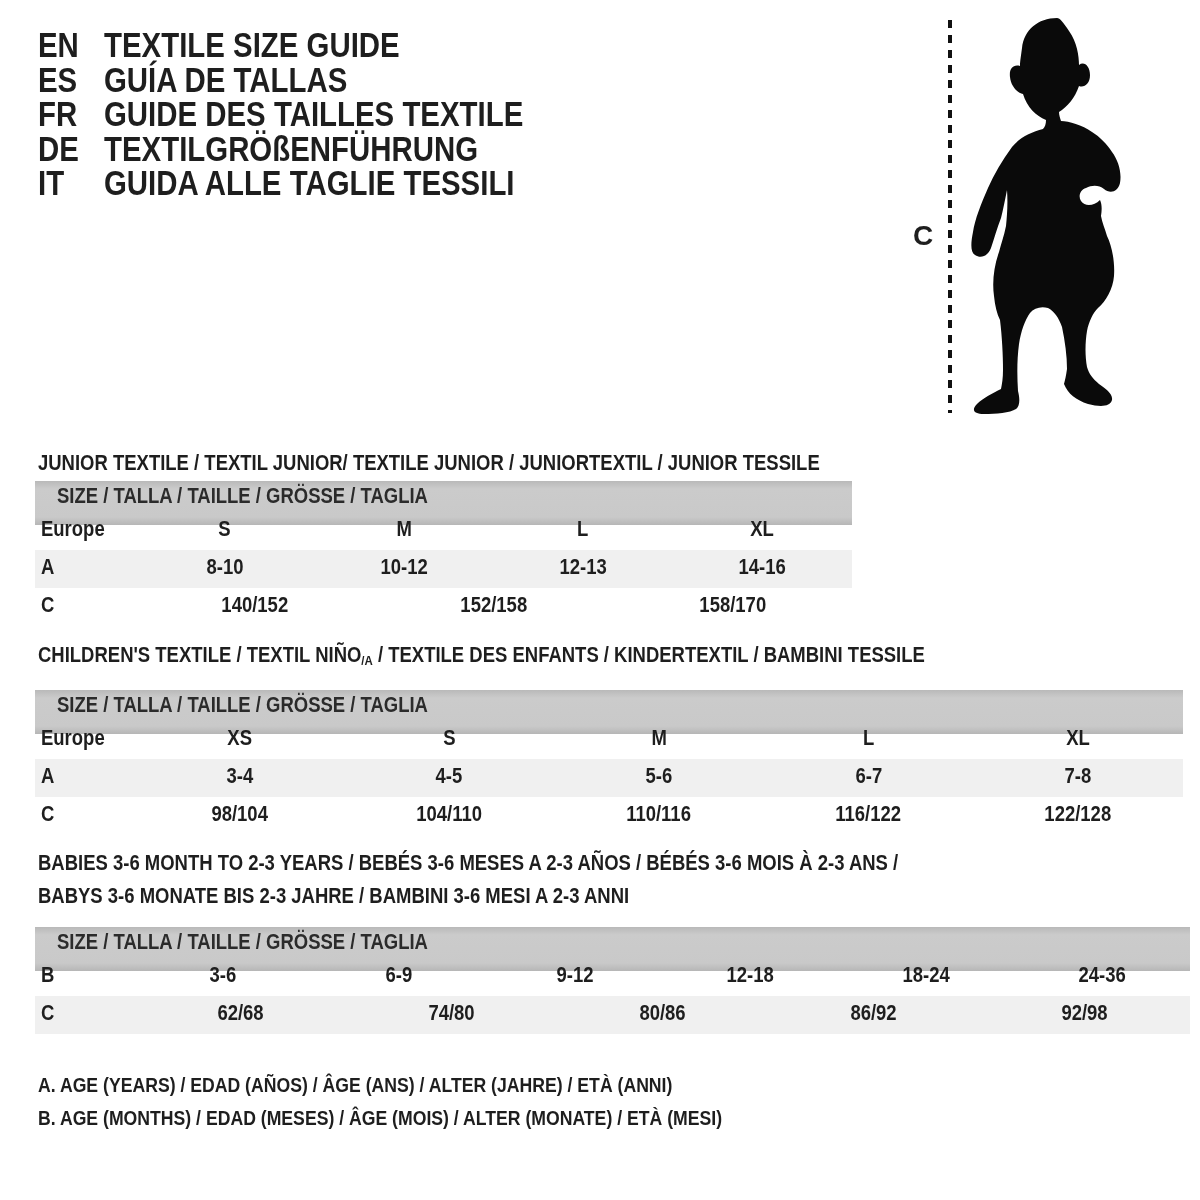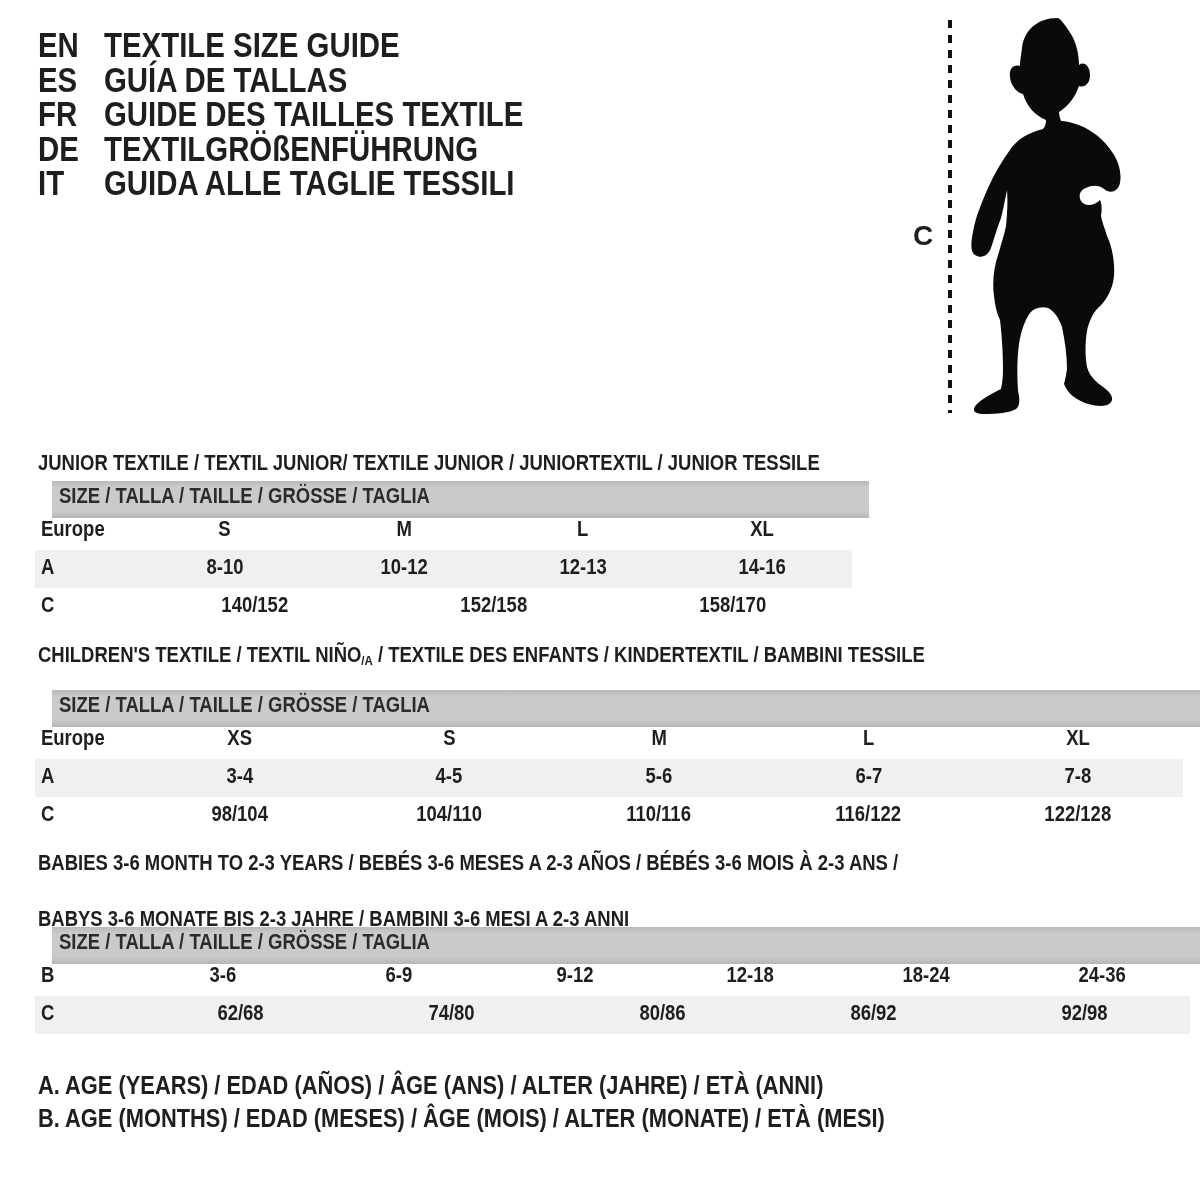--- a/index.html
+++ b/index.html
@@ -20,32 +20,32 @@
   
   .figure-wrap{position:absolute;left:936px;top:14px;width:250px;height:402px;}
   .measure-label{position:absolute;left:903px;top:220px;width:40px;text-align:center;font-size:28px;}
 
   
   .sec-title{position:absolute;left:38px;font-size:22px;line-height:26px;}
   .sub{font-size:0.62em;vertical-align:-0.22em;}
 
   
   .size-bar{
-    position:absolute;left:52px;height:37px;box-sizing:border-box;
+    position:absolute;left:35px;height:44px;box-sizing:border-box;
     background:linear-gradient(180deg,#b9b9b9 0,#cbcbcb 18%,#c9c9c9 82%,#b6b6b6 100%);
-    line-height:29px;padding-left:7px;font-size:22px;color:#2b2b2b;
+    line-height:29px;padding-left:22px;font-size:22px;color:#2b2b2b;
   }
   .size-table{position:absolute;left:35px;}
   .t-row{display:flex;height:38px;line-height:33px;font-size:22px;}
   .t-row.shaded{background:#f0f0f0;}
   .t-label{width:100px;padding-left:6px;box-sizing:border-box;}
   .t-cell{flex:1 1 0;text-align:center;}
 
   
-  .legend{position:absolute;left:38px;top:1069px;font-size:26px;line-height:32.7px;}
+  .legend{position:absolute;left:38px;top:1069px;font-size:21px;line-height:32.7px;}
 </style>
 </head>
 <body>
 
 <div class="languages">
   <div class="lang-row">
     <span class="lang-code"><span class="cx">EN</span></span>
     <span class="cx">TEXTILE SIZE GUIDE</span>
   </div>
   <div class="lang-row">
@@ -160,21 +160,21 @@
     <span class="t-cell"><span class="cxc">104/110</span></span>
     <span class="t-cell"><span class="cxc">110/116</span></span>
     <span class="t-cell"><span class="cxc">116/122</span></span>
     <span class="t-cell"><span class="cxc">122/128</span></span>
   </div>
 </div>
 
 <div class="sec-title" style="top:850px;">
   <span class="cx">BABIES 3-6 MONTH TO 2-3 YEARS / BEBÉS 3-6 MESES A 2-3 AÑOS / BÉBÉS 3-6 MOIS À 2-3 ANS /</span>
 </div>
-<div class="sec-title" style="top:883px;margin-top:23px;">
+<div class="sec-title" style="top:883px;">
   <span class="cx">BABYS 3-6 MONATE BIS 2-3 JAHRE / BAMBINI 3-6 MESI A 2-3 ANNI</span>
 </div>
 <div class="size-bar" style="top:927px;width:1155px;">
   <span class="cx">SIZE / TALLA / TAILLE / GRÖSSE / TAGLIA</span>
 </div>
 <div class="size-table" style="top:958px;width:1155px;">
   <div class="t-row">
     <span class="t-label"><span class="cx">B</span></span>
     <span class="t-cell"><span class="cxc">3-6</span></span>
     <span class="t-cell"><span class="cxc">6-9</span></span>

